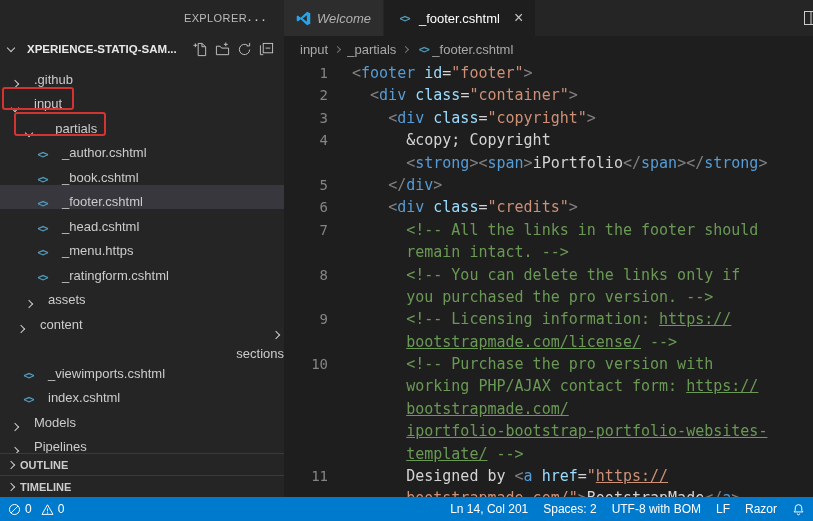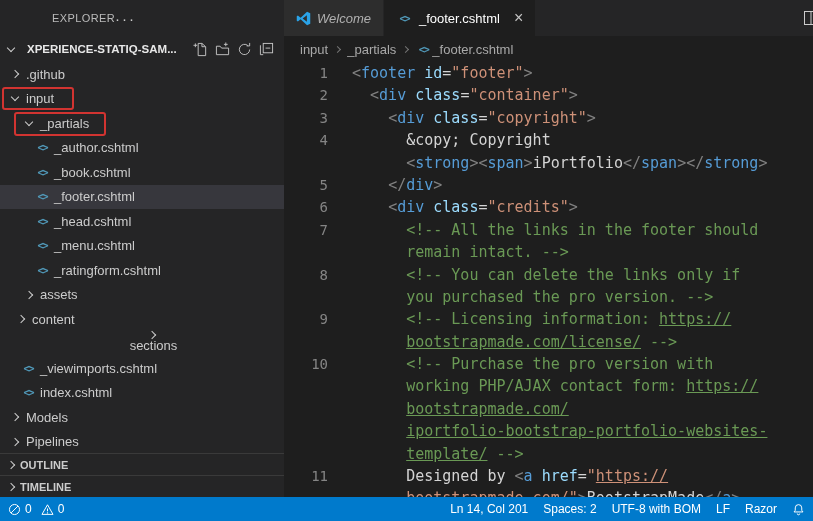--- a/index.html
+++ b/index.html
@@ -2,29 +2,29 @@
 <html><head>
 <meta charset="utf-8">
 <style>
   *{box-sizing:border-box;margin:0;padding:0;}
   html,body{width:813px;height:521px;overflow:hidden;}
   body{background:#1e1e1e;font-family:"Liberation Sans",sans-serif;font-size:13px;color:#cccccc;position:relative;}
   .app{display:flex;height:497px;width:813px;}
 
   
   .sidebar{width:284px;min-width:284px;background:#252526;position:relative;display:flex;flex-direction:column;overflow:hidden;}
-  .sb-title{height:36px;display:flex;align-items:center;justify-content:flex-start;padding:12px 16px;flex-shrink:0;margin-left:36px;}
+  .sb-title{height:36px;display:flex;align-items:center;justify-content:flex-end;padding:12px 16px;flex-shrink:0;}
   .sb-title .t{font-size:11px;color:#bbbbbb;letter-spacing:.4px;}
   .more{color:#cccccc;font-size:15px;letter-spacing:2px;cursor:pointer;line-height:1;}
   .ws-row{height:26px;display:flex;align-items:center;font-weight:bold;font-size:11.5px;color:#e8e8e8;padding-left:2px;flex-shrink:0;}
   .ws-name{white-space:nowrap;overflow:hidden;margin-left:8px;}
   .ws-actions{margin-left:auto;display:flex;gap:7px;padding-right:10px;align-items:center;}
   .ws-actions span{display:flex;cursor:pointer;}
   .tree{flex:1;overflow:hidden;}
-  .tree-row{height:24.5px;display:flex;align-items:center;font-size:13px;color:#cccccc;cursor:pointer;white-space:nowrap;}
+  .tree-row{height:24.5px;display:flex;align-items:flex-end;font-size:13px;color:#cccccc;cursor:pointer;white-space:nowrap;gap:8px;}
   .tree-row.selected{background:#37373d;}
   .twisty{width:17px;min-width:17px;display:flex;align-items:center;justify-content:center;}
   .chev{display:inline-block;width:6px;height:6px;border-right:1.3px solid #cccccc;border-bottom:1.3px solid #cccccc;transform:rotate(-45deg);}
   .chev.down{transform:rotate(45deg);margin-top:-3px;}
   .fico{width:17px;min-width:17px;text-align:center;color:#519aba;font-size:10px;font-weight:bold;font-family:"DejaVu Sans Mono",monospace;letter-spacing:-1px;}
   .tree-row .lbl{margin-left:3px;}
   .panel-h{height:22px;display:flex;align-items:center;font-size:11px;font-weight:bold;color:#cccccc;border-top:1px solid #3a3a3a;padding-left:4px;flex-shrink:0;cursor:pointer;}
   .panel-h .chev{margin-right:6px;margin-left:4px;}
   .ann{position:absolute;border:2px solid #d23431;border-radius:3px;pointer-events:none;z-index:5;}
   .ann-input{left:2px;top:87px;width:72px;height:23px;}
@@ -129,21 +129,21 @@
         <div class="tree-row selected" style="padding-left: 34px;">
           <span class="fico">&lt;&gt;</span>
           <span class="lbl">_footer.cshtml</span>
         </div>
         <div class="tree-row" style="padding-left: 34px;">
           <span class="fico">&lt;&gt;</span>
           <span class="lbl">_head.cshtml</span>
         </div>
         <div class="tree-row" style="padding-left: 34px;">
           <span class="fico">&lt;&gt;</span>
-          <span class="lbl">_menu.cshtml</span>
+          <span class="lbl">_menu.https</span>
         </div>
         <div class="tree-row" style="padding-left: 34px;">
           <span class="fico">&lt;&gt;</span>
           <span class="lbl">_ratingform.cshtml</span>
         </div>
         <div class="tree-row" style="padding-left: 20px;">
           <span class="twisty">
             <span class="chev"></span>
           </span>
           <span class="lbl">assets</span>

